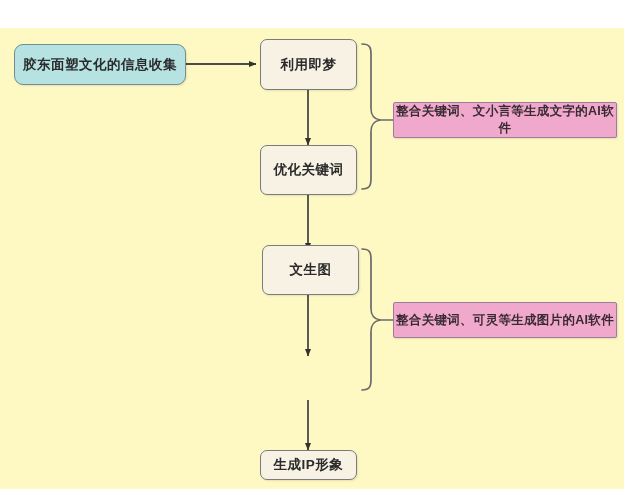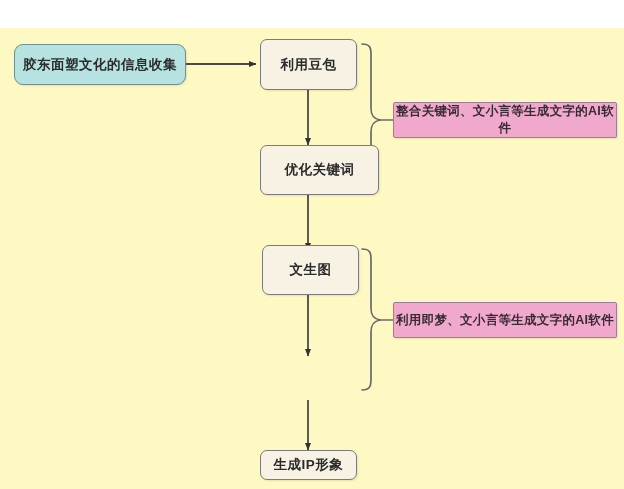--- a/index.html
+++ b/index.html
@@ -122,37 +122,37 @@
              L371,351
              C371,358 370,362 362,362"></path>
     <line class="brace" x1="380" y1="292" x2="393" y2="292"></line>
   </svg>
 
   <div class="node start" style="left:14px; top:16px; width:172px; height:41px;">
     <span>胶东面塑文化的信息收集</span>
   </div>
 
   <div class="node" style="left:260px; top:11px; width:97px; height:51px;">
-    <span>利用豆包</span>
+    <span>利用即梦</span>
   </div>
 
-  <div class="node" style="left:260px; top:117px; width:119px; height:50px;">
+  <div class="node" style="left:260px; top:117px; width:97px; height:50px;">
     <span>优化关键词</span>
   </div>
 
   <div class="node" style="left:262px; top:217px; width:97px; height:50px;">
     <span>文生图</span>
   </div>
 
 
   <div class="node" style="left:260px; top:422px; width:97px; height:30px;">
     <span>生成IP形象</span>
   </div>
 
   <div class="note" style="left:393px; top:74px; width:224px; height:36px;">
     <span>整合关键词、文小言等生成文字的AI软件</span>
   </div>
 
   <div class="note" style="left:393px; top:274px; width:224px; height:36px;">
-    <span>利用即梦、文小言等生成文字的AI软件</span>
+    <span>整合关键词、可灵等生成图片的AI软件</span>
   </div>
 
 </div>
 
 </body></html>

